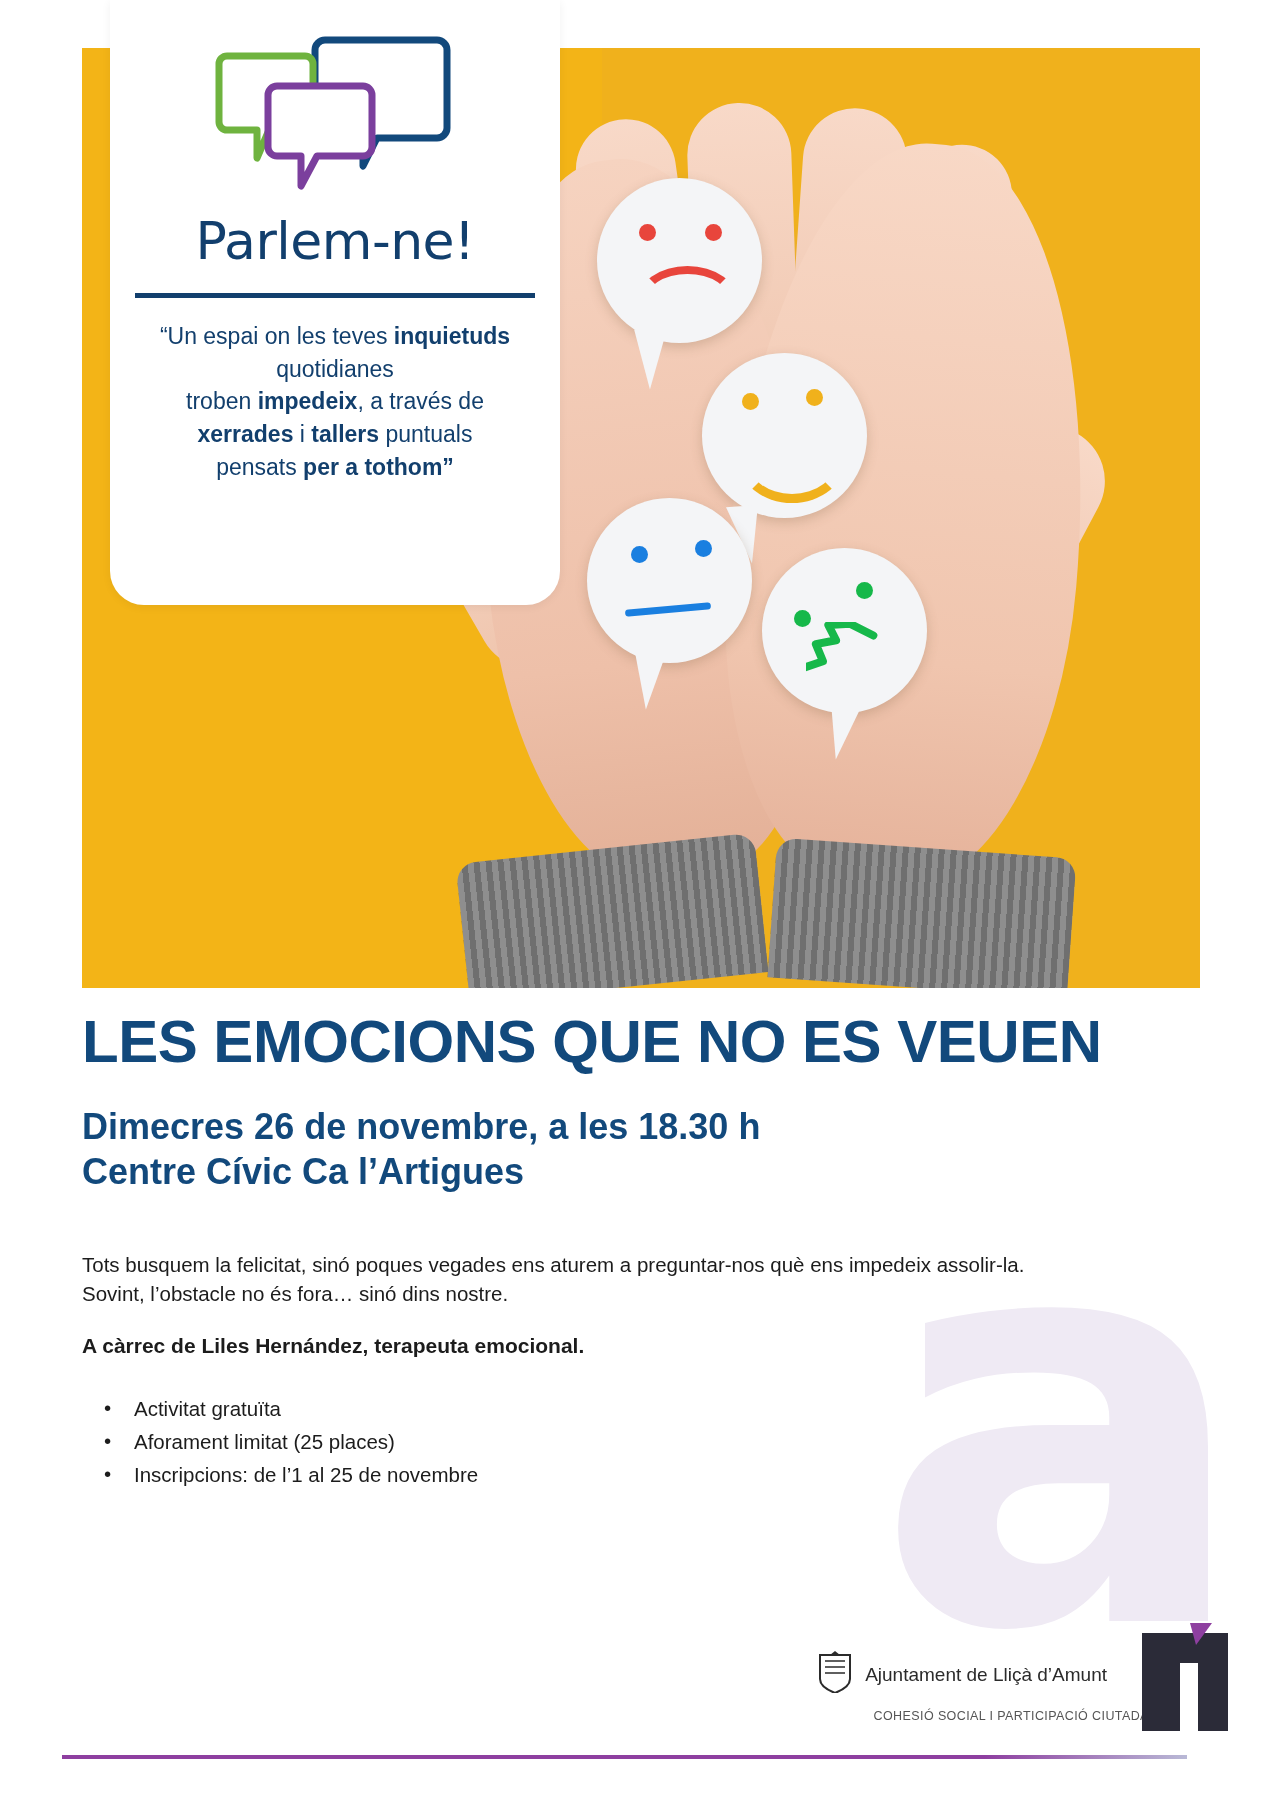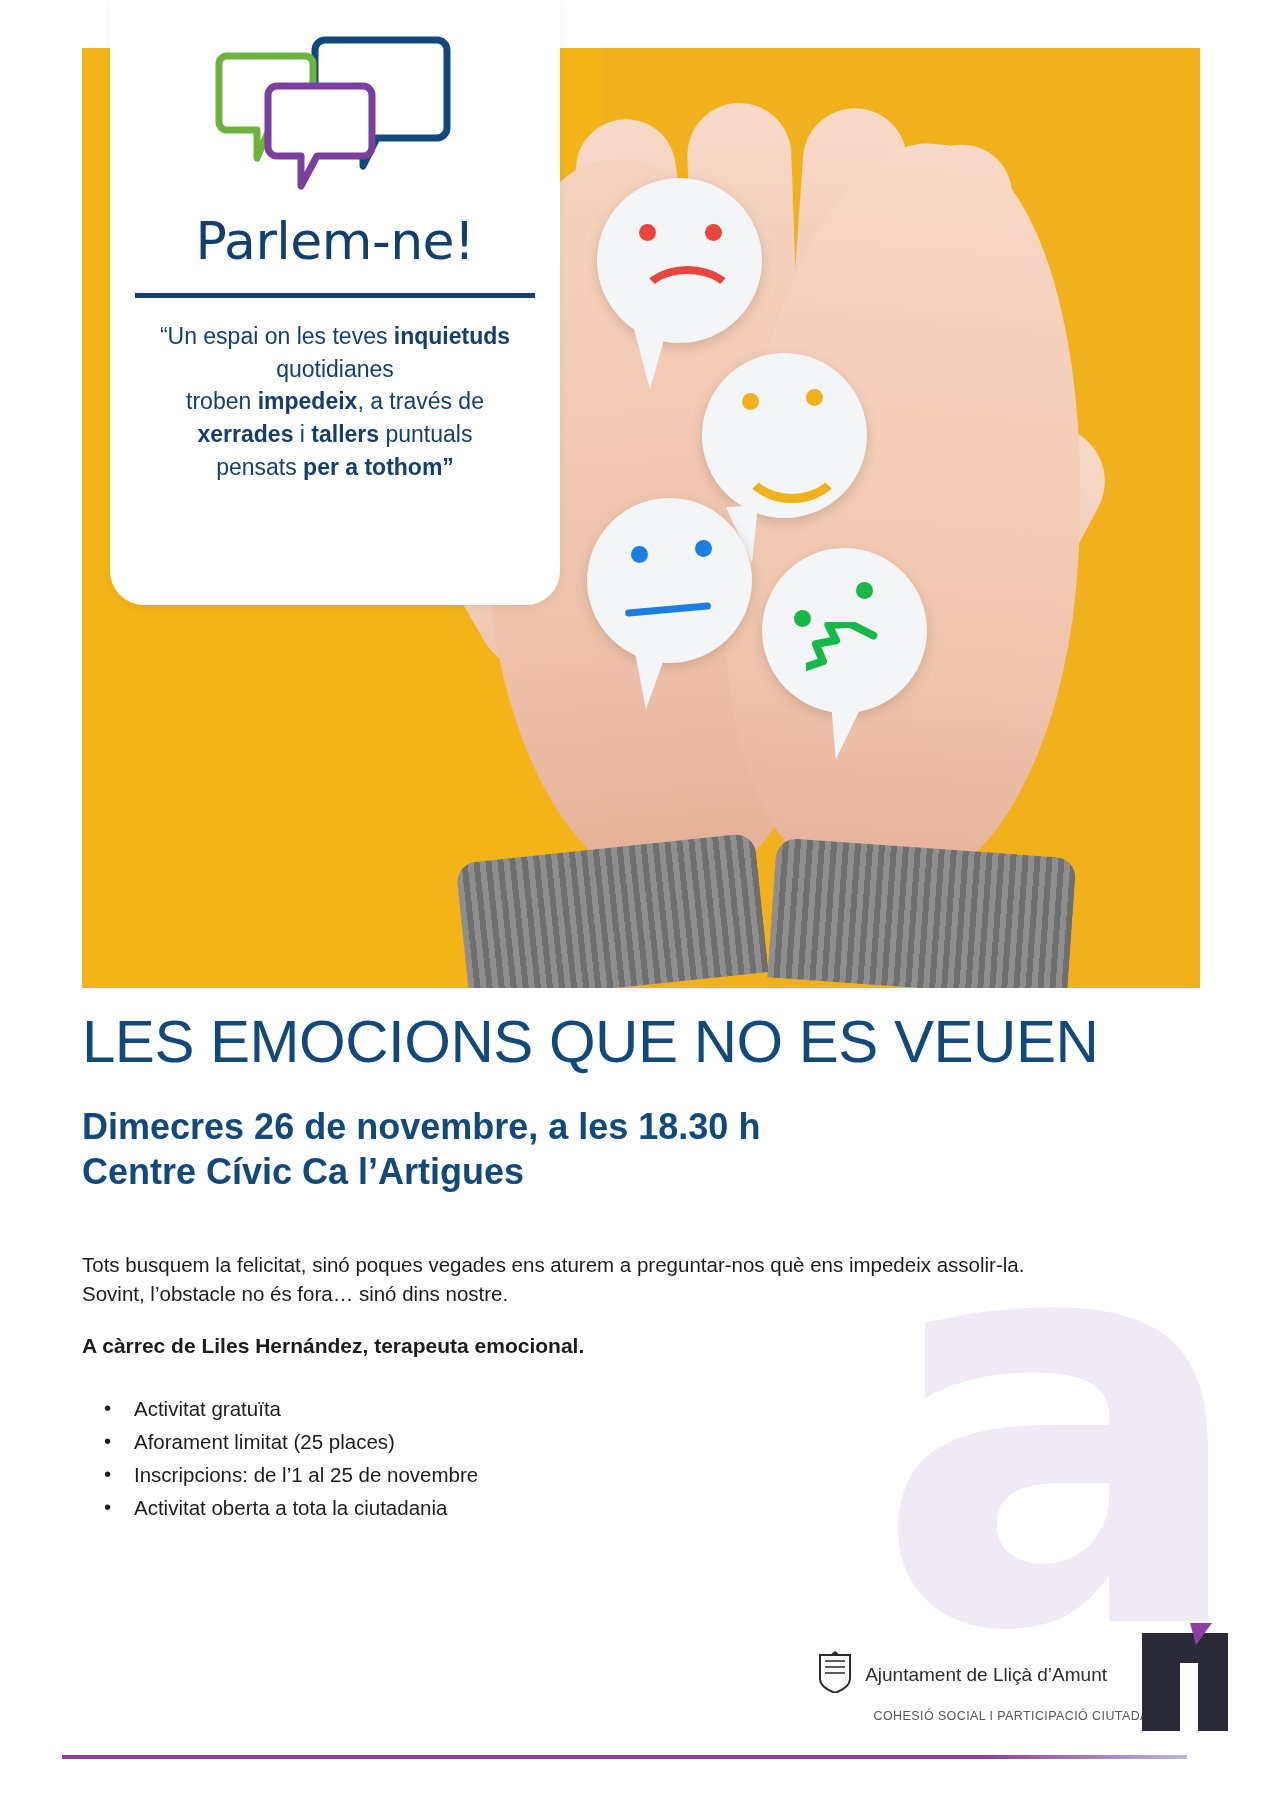--- a/index.html
+++ b/index.html
@@ -214,21 +214,21 @@
   .content {
     position: absolute;
     left: 82px;
     top: 1010px;
     width: 1110px;
     z-index: 2;
   }
   .headline {
     font-size: 60px;
     line-height: 1.06;
-    font-weight: 400;
+    font-weight: 700;
     color: #12497c;
     letter-spacing: -0.5px;
     margin: 0 0 30px 0;
     max-width: 1040px;
   }
   .subline {
     font-size: 36px;
     line-height: 1.25;
     font-weight: 700;
     color: #12497c;
@@ -400,21 +400,20 @@
     <div class="subline">
       <div>Dimecres 26 de novembre, a les 18.30 h</div>
       <div>Centre Cívic Ca l’Artigues</div>
     </div>
     <p class="body-text">Tots busquem la felicitat, sinó poques vegades ens aturem a preguntar-nos què ens impedeix assolir-la. Sovint, l’obstacle no és fora… sinó dins nostre.</p>
     <p class="presenter">A càrrec de Liles Hernández, terapeuta emocional.</p>
     <ul class="bullets">
       <li>Activitat gratuïta</li>
       <li>Aforament limitat (25 places)</li>
       <li>Inscripcions: de l’1 al 25 de novembre</li>
-      <li>Activitat oberta a tota la ciutadania</li>
     </ul>
   </div>
 
   <div class="footer">
     <div class="ajuntament">
       <svg class="shield" viewBox="0 0 36 44">
         <path d="M3 6 h30 v24 c0 8 -10 12 -15 14 c-5 -2 -15 -6 -15 -14 z" fill="none" stroke="#2b2b2b" stroke-width="2"></path>
         <path d="M8 12 h20 M8 18 h20 M8 24 h20" stroke="#2b2b2b" stroke-width="1.5"></path>
         <path d="M18 2 l5 4 h-10 z" fill="#2b2b2b"></path>
       </svg>

